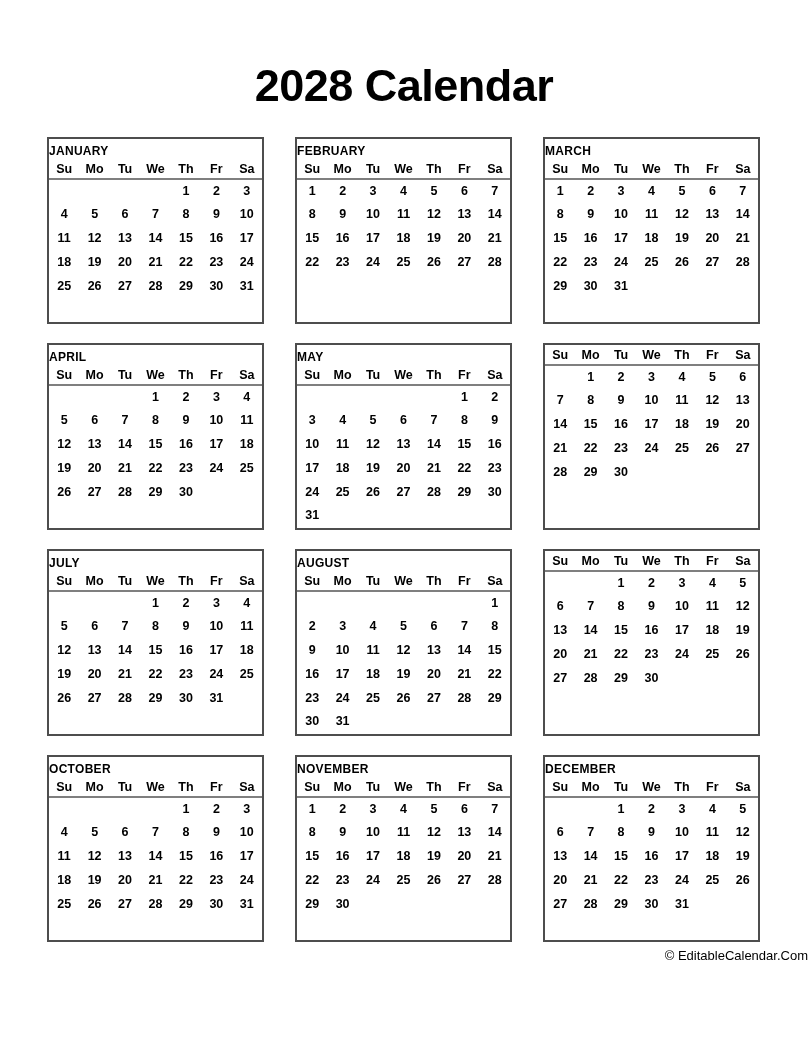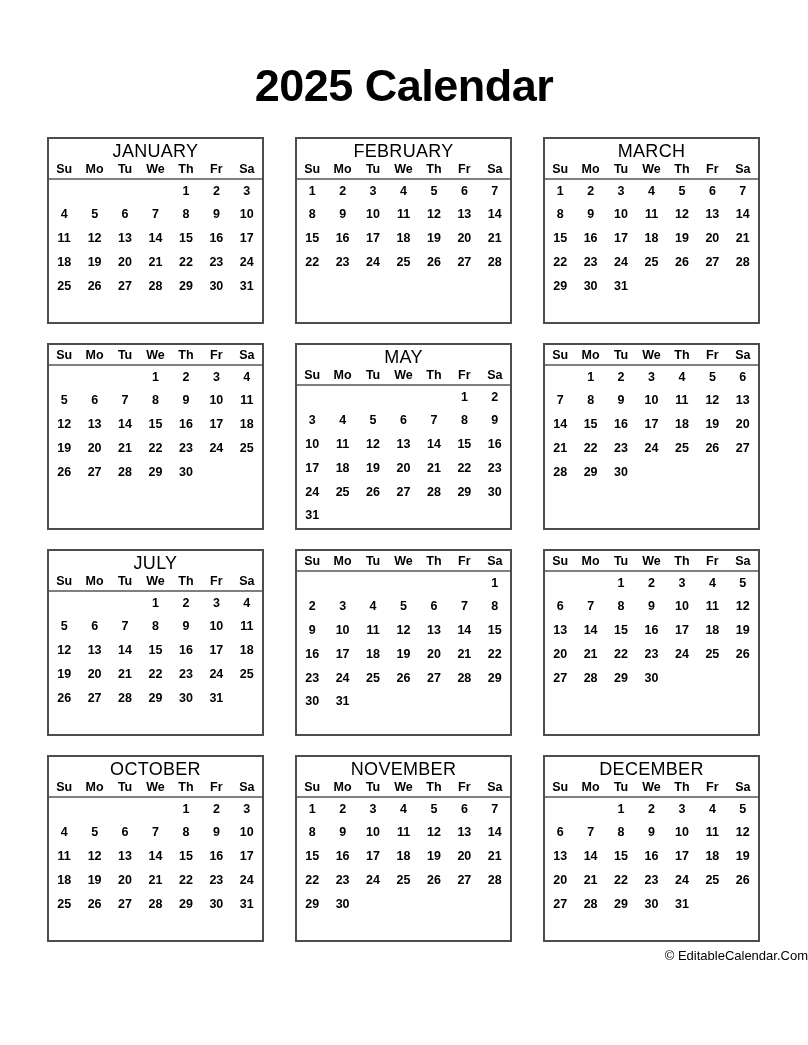--- a/index.html
+++ b/index.html
@@ -35,23 +35,23 @@
   }
   .month-box{
     border:2px solid var(--border);
     height:187px;
     padding-top:2px;
     background:var(--bg);
   }
   .month-name{
     height:20px;
     line-height:20px;
-    text-align:center;
-    font-weight:400;
-    font-size:18px;
+    text-align:left;
+    font-weight:700;
+    font-size:12px;
     letter-spacing:0.3px;
   }
   .weekday-row{
     display:grid;
     grid-template-columns:repeat(7,1fr);
     height:19px;
     line-height:17px;
     text-align:center;
     font-weight:700;
     font-size:12.5px;
@@ -72,21 +72,21 @@
     margin-top:6px;
     text-align:right;
     font-size:13px;
     font-weight:400;
   }
 </style>
 </head>
 <body>
 
 <div class="page">
-  <h1 class="page-title">2025 Calendar</h1>
+  <h1 class="page-title">2028 Calendar</h1>
   <div class="calendar-grid" id="calendar-grid">
   <div class="month-box">
     <div class="month-name">JANUARY</div>
     <div class="weekday-row">
           <div class="weekday-cell">Su</div>
           <div class="weekday-cell">Mo</div>
           <div class="weekday-cell">Tu</div>
           <div class="weekday-cell">We</div>
           <div class="weekday-cell">Th</div>
           <div class="weekday-cell">Fr</div>
@@ -246,20 +246,21 @@
           <div class="date-cell"></div>
           <div class="date-cell"></div>
           <div class="date-cell"></div>
           <div class="date-cell"></div>
           <div class="date-cell"></div>
           <div class="date-cell"></div>
         </div>
   </div>
 
   <div class="month-box">
+    <div class="month-name">APRIL</div>
     <div class="weekday-row">
           <div class="weekday-cell">Su</div>
           <div class="weekday-cell">Mo</div>
           <div class="weekday-cell">Tu</div>
           <div class="weekday-cell">We</div>
           <div class="weekday-cell">Th</div>
           <div class="weekday-cell">Fr</div>
           <div class="weekday-cell">Sa</div>
         </div>
     <div class="dates">
@@ -472,20 +473,21 @@
           <div class="date-cell"></div>
           <div class="date-cell"></div>
           <div class="date-cell"></div>
           <div class="date-cell"></div>
           <div class="date-cell"></div>
           <div class="date-cell"></div>
         </div>
   </div>
 
   <div class="month-box">
+    <div class="month-name">AUGUST</div>
     <div class="weekday-row">
           <div class="weekday-cell">Su</div>
           <div class="weekday-cell">Mo</div>
           <div class="weekday-cell">Tu</div>
           <div class="weekday-cell">We</div>
           <div class="weekday-cell">Th</div>
           <div class="weekday-cell">Fr</div>
           <div class="weekday-cell">Sa</div>
         </div>
     <div class="dates">

